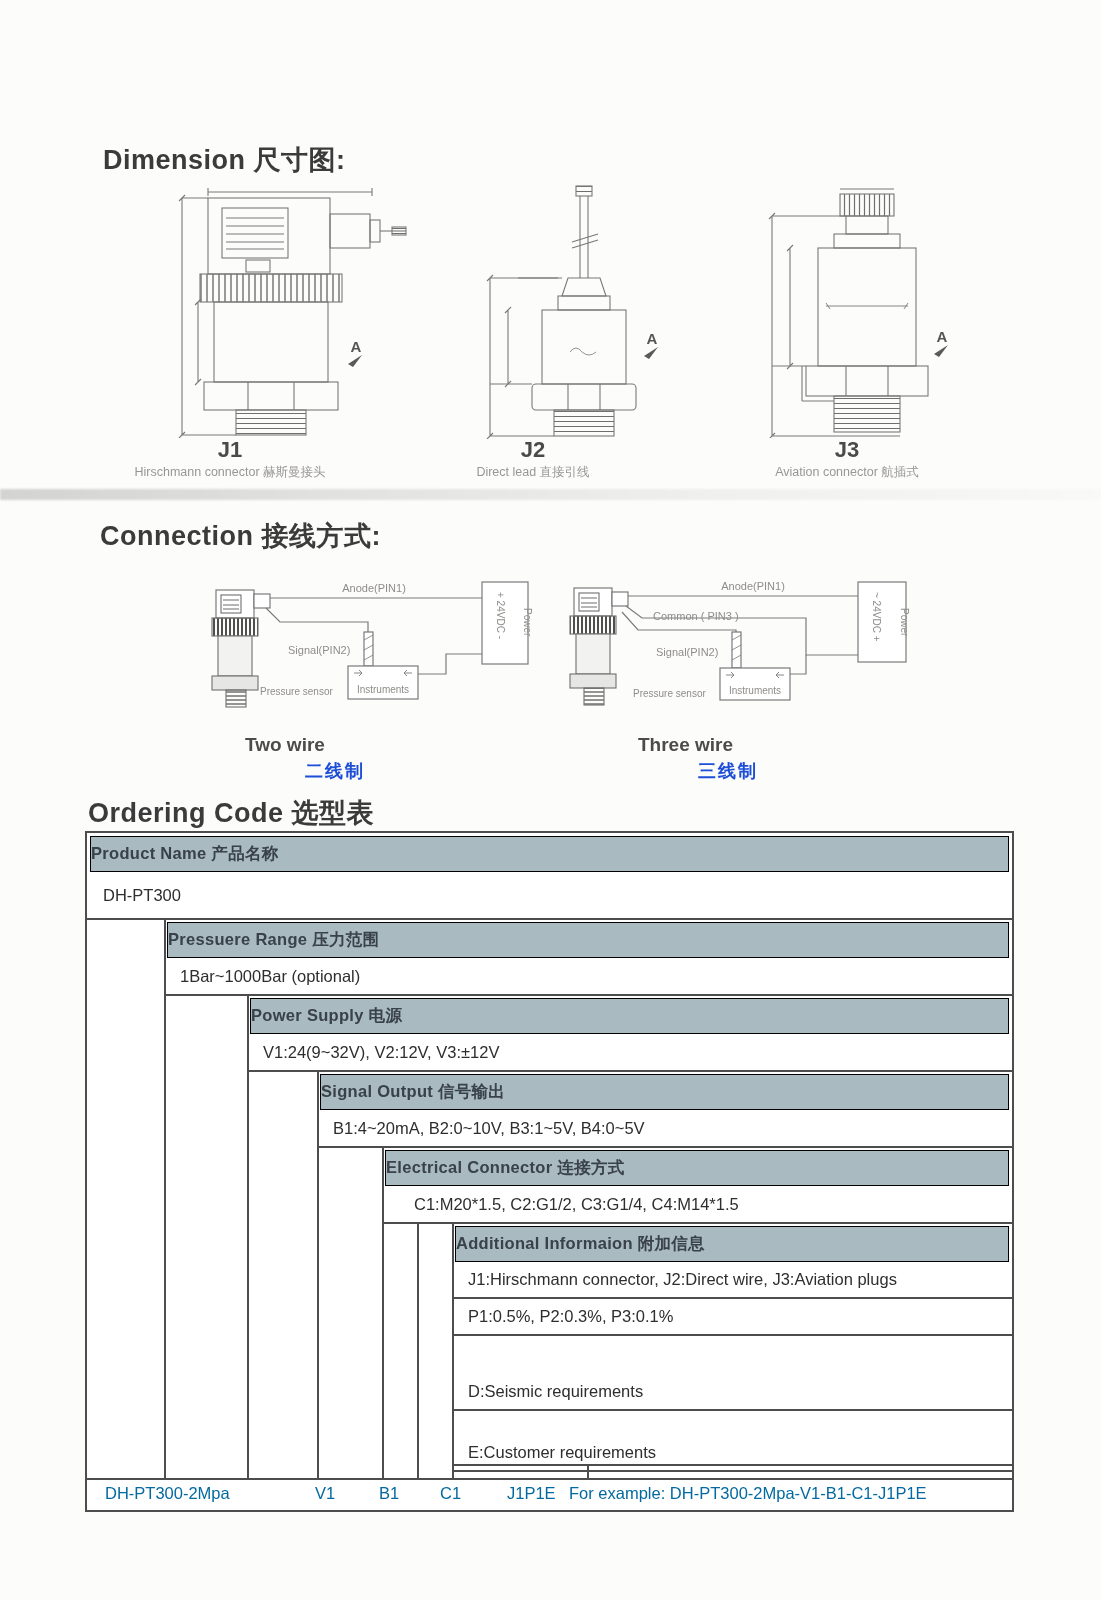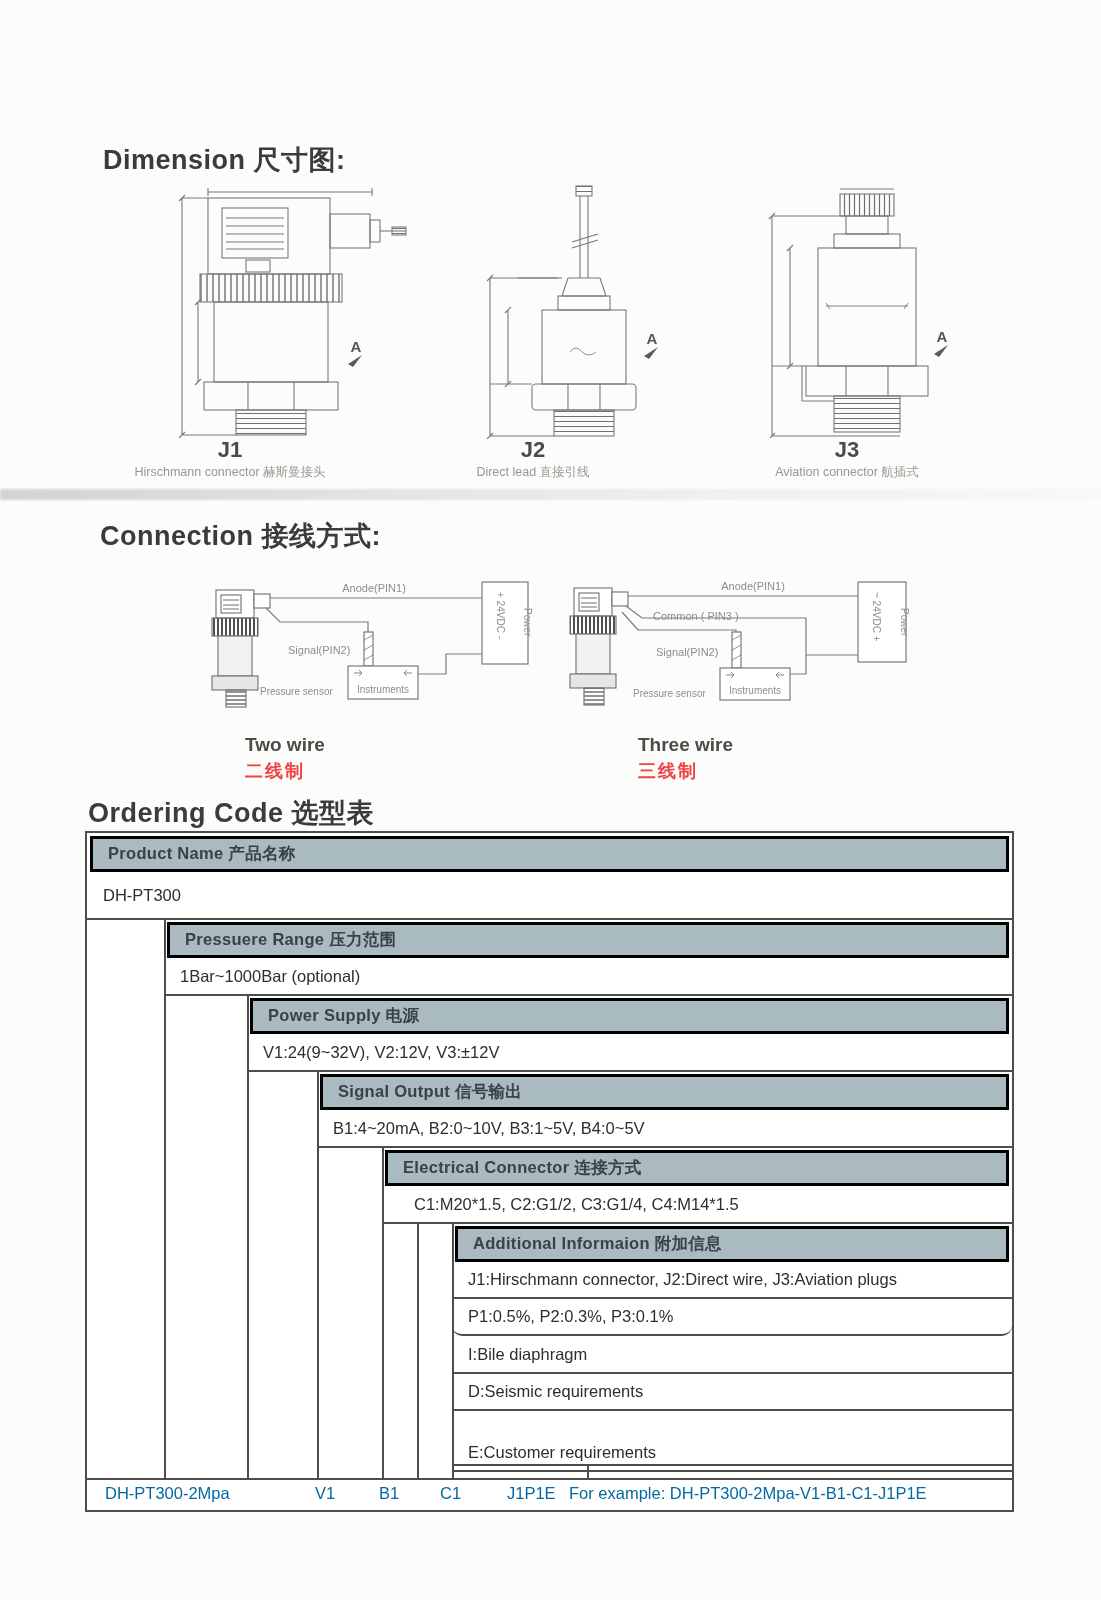--- a/index.html
+++ b/index.html
@@ -3,29 +3,29 @@
 <meta charset="utf-8">
 <style>
   html,body{margin:0;padding:0;}
   body{background:#efefee;font-family:"Liberation Sans","DejaVu Sans",sans-serif;}
   #page{position:relative;width:1101px;height:1600px;background:#fcfcfb;overflow:hidden;margin:0 auto;}
   .abs{position:absolute;}
   .heading{position:absolute;font-size:27px;font-weight:bold;color:#3b3b3b;letter-spacing:.5px;}
   .jcode{position:absolute;font-size:22px;font-weight:bold;color:#4a4a4a;text-align:center;}
   .jcaption{position:absolute;font-size:12.5px;color:#999793;text-align:center;}
   .wiretitle{position:absolute;font-size:19px;font-weight:bold;color:#4d4b48;text-align:left;}
-  .wiresub{position:absolute;font-size:18px;font-weight:bold;color:#ef4444;letter-spacing:2px;}
+  .wiresub{position:absolute;font-size:18px;font-weight:bold;color:#1d4ed8;text-align:center;letter-spacing:2px;}
   .scanband{position:absolute;left:0;top:489px;width:1101px;height:11px;
     background:linear-gradient(to right,#c6c6c4 0%,#d9d9d7 30%,#ececea 65%,#f8f8f7 100%);
     opacity:.75;filter:blur(1px);}
   
   #otable{position:absolute;left:85px;top:831px;width:929px;height:681px;
     border:2px solid #4d4d4d;background:#fff;box-sizing:border-box;}
-  .thead{position:absolute;background:#a9bac1;border:3px solid #000000;display:flex;align-items:center;
-    padding-left:15px;font-size:16.5px;font-weight:bold;color:#394149;box-sizing:border-box;height:36px;
+  .thead{position:absolute;background:#a9bac1;border:1px solid #000000;display:flex;align-items:center;
+    font-size:16.5px;font-weight:bold;color:#394149;box-sizing:border-box;height:36px;
     letter-spacing:.3px;}
   .tval{position:absolute;border-bottom:2px solid #4d4d4d;display:flex;align-items:center;
     padding-left:16px;font-size:16.5px;color:#2e2e2e;box-sizing:border-box;height:38px;background:#fff;}
   .vline{position:absolute;width:2px;background:#4d4d4d;}
   .hline{position:absolute;height:2px;background:#4d4d4d;}
   .exrow{position:absolute;left:0;top:645px;width:925px;height:32px;}
   .excell{position:absolute;top:6px;font-size:16.5px;color:#0369a1;white-space:nowrap;}
   .footer{position:absolute;left:88px;top:1516px;font-size:22px;color:#3a3a3a;letter-spacing:.3px;}
   svg text{font-family:"Liberation Sans","DejaVu Sans",sans-serif;}
   .dlabel{fill:#8f8d89;font-size:11px;}
@@ -230,22 +230,21 @@
     <div class="tval" style="top:201px;left:160px;width:765px;">V1:24(9~32V), V2:12V, V3:±12V</div>
 
     <div class="thead" style="top:241px;left:233px;width:689px;">Signal Output  信号输出</div>
     <div class="tval" style="top:277px;left:230px;width:695px;">B1:4~20mA, B2:0~10V, B3:1~5V, B4:0~5V</div>
 
     <div class="thead" style="top:317px;left:298px;width:624px;">Electrical Connector  连接方式</div>
     <div class="tval" style="top:353px;left:295px;width:630px;padding-left:32px;">C1:M20*1.5, C2:G1/2, C3:G1/4, C4:M14*1.5</div>
 
     <div class="thead" style="top:393px;left:368px;width:554px;">Additional Informaion  附加信息</div>
     <div class="tval" style="top:429px;left:365px;width:560px;height:37px;">J1:Hirschmann connector, J2:Direct wire, J3:Aviation plugs</div>
-    <div class="tval" style="top:466px;left:365px;width:560px;height:37px;border-radius:10px;">P1:0.5%, P2:0.3%, P3:0.1%</div>
-    <div class="tval" style="top:503px;left:365px;width:560px;height:38px;">I:Bile diaphragm</div>
+    <div class="tval" style="top:466px;left:365px;width:560px;height:37px;">P1:0.5%, P2:0.3%, P3:0.1%</div>
     <div class="tval" style="top:541px;left:365px;width:560px;height:37px;">D:Seismic requirements</div>
     <div class="tval" style="top:578px;left:365px;width:560px;height:37px;margin-top:24px;">E:Customer requirements</div>
 
     <div class="vline" style="left:77px;top:87px;height:558px;"></div>
     <div class="vline" style="left:160px;top:163px;height:482px;"></div>
     <div class="vline" style="left:230px;top:239px;height:406px;"></div>
     <div class="vline" style="left:295px;top:315px;height:330px;"></div>
     <div class="vline" style="left:330px;top:391px;height:254px;"></div>
     <div class="vline" style="left:365px;top:391px;height:254px;"></div>
     <div class="hline" style="left:365px;top:631px;width:560px;"></div>

